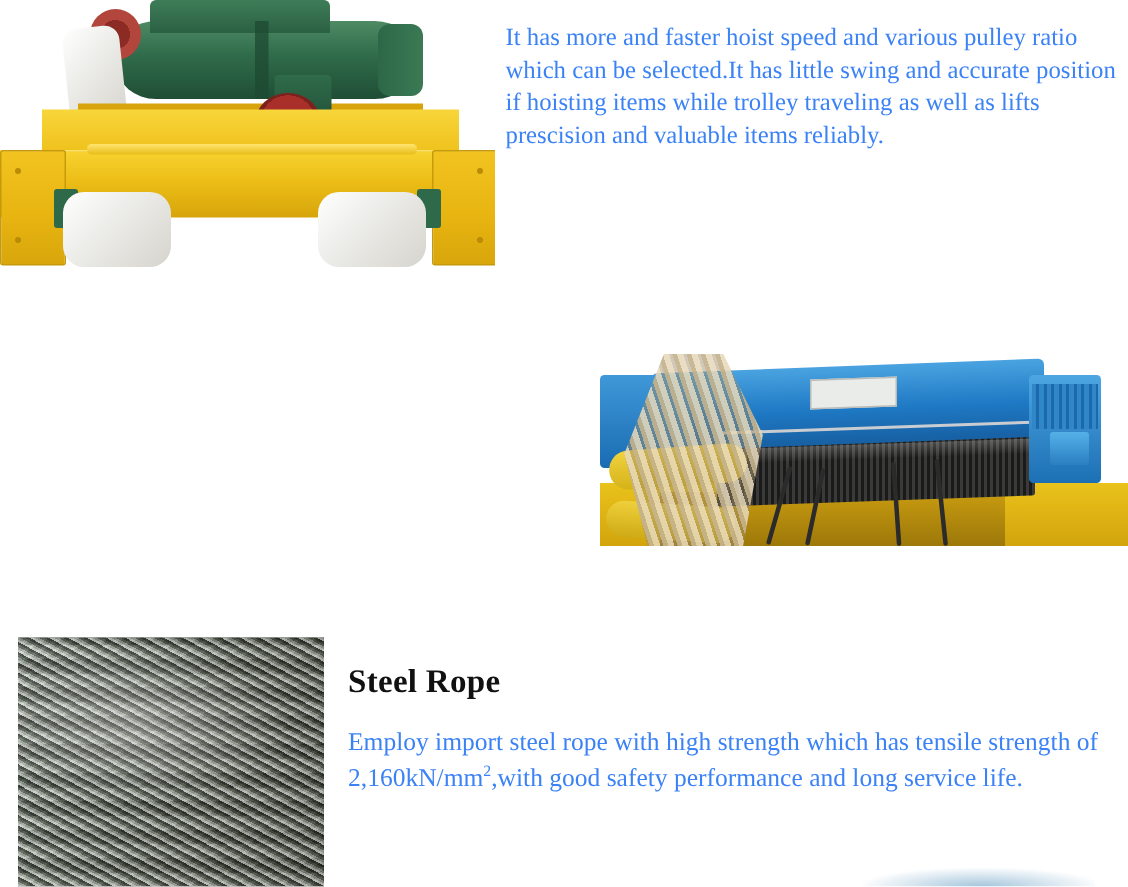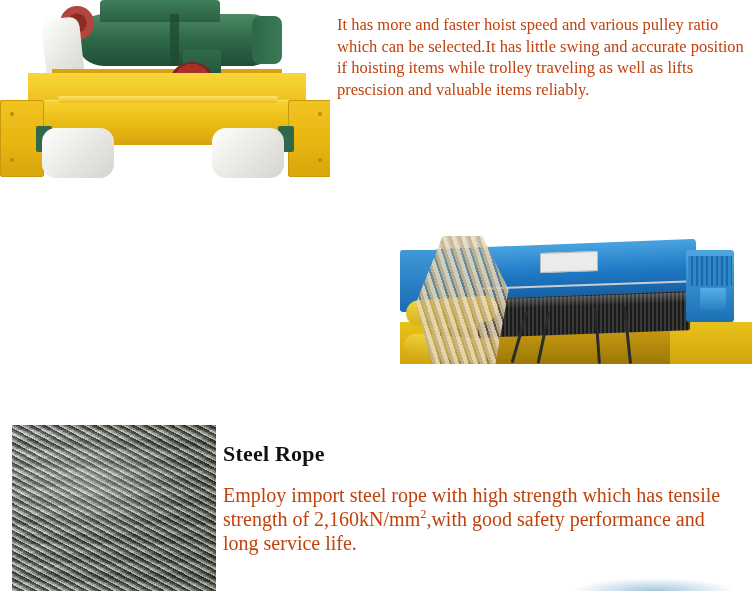--- a/index.html
+++ b/index.html
@@ -9,21 +9,21 @@
     font-family:"Liberation Serif", serif;
     color:#1a1a1a;
     overflow:hidden;
     position:relative;
   }
   .page{position:relative;width:752px;height:591px;}
 
   
   .section{position:absolute;}
   .heading{font-weight:bold;color:#111;letter-spacing:.2px;}
-  .body-text{color:#c2410c;}
+  .body-text{color:#3b82f6;}
 
   
   #sec-trolley{left:0;top:0;width:752px;height:230px;}
   #trolley-photo{
     position:absolute;left:0;top:0;width:330px;height:178px;
     overflow:hidden;background:#ffffff;
   }
   #trolley-text{position:absolute;left:337px;top:14px;width:415px;}
   #trolley-text .heading{font-size:23px;line-height:27px;margin:0 0 6px 0;}
   #trolley-text .body-text{font-size:16.5px;line-height:21.5px;}
@@ -37,23 +37,23 @@
     position:absolute;left:400px;top:0px;width:352px;height:137px;
     overflow:hidden;background:#ffffff;
   }
 
   
   #sec-rope{left:0;top:425px;width:752px;height:166px;}
   #rope-photo{
     position:absolute;left:12px;top:0;width:204px;height:166px;
     overflow:hidden;background:#6d6f63;
   }
-  #rope-text{position:absolute;left:223px;top:16px;width:520px;}
+  #rope-text{position:absolute;left:232px;top:16px;width:520px;}
   #rope-text .heading{font-size:22px;line-height:26px;margin:0 0 16px 0;}
-  #rope-text .body-text{font-size:20px;line-height:24px;}
+  #rope-text .body-text{font-size:17px;line-height:24px;}
   #rope-text sup{font-size:.62em;vertical-align:super;line-height:0;}
 
   
   .t-frame-left,.t-frame-right{
     position:absolute;background:linear-gradient(180deg,#f2c320 0%,#e8b511 55%,#d9a60c 100%);
     border:1px solid #c79a0b;border-radius:2px;
   }
   .t-frame-left{left:0px;top:100px;width:42px;height:75px;}
   .t-frame-right{left:288px;top:100px;width:42px;height:75px;}
   .t-beam{

